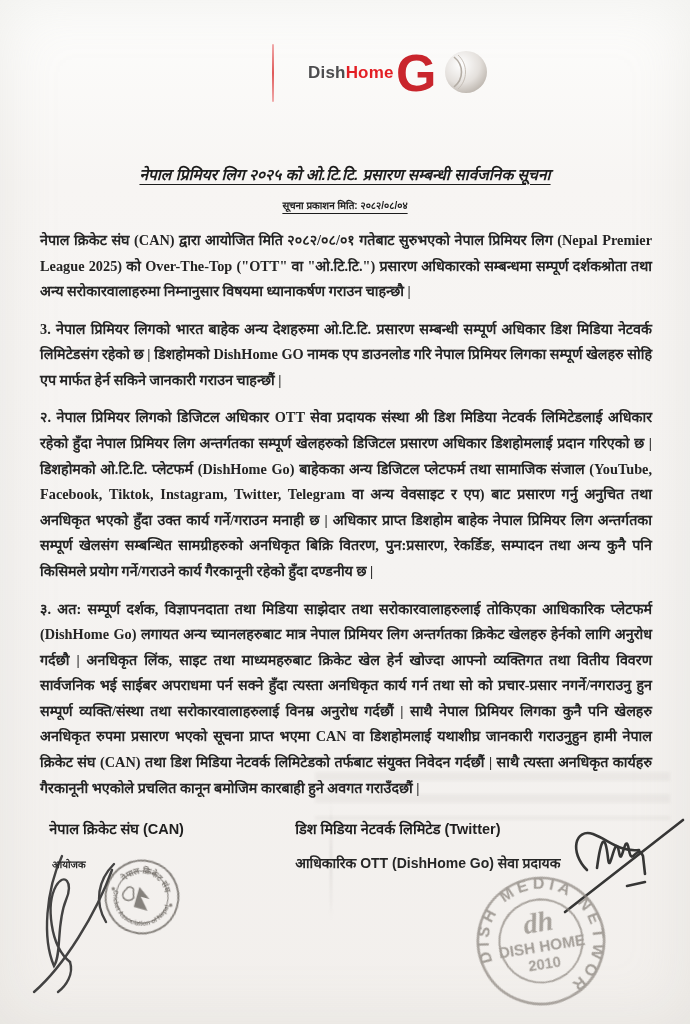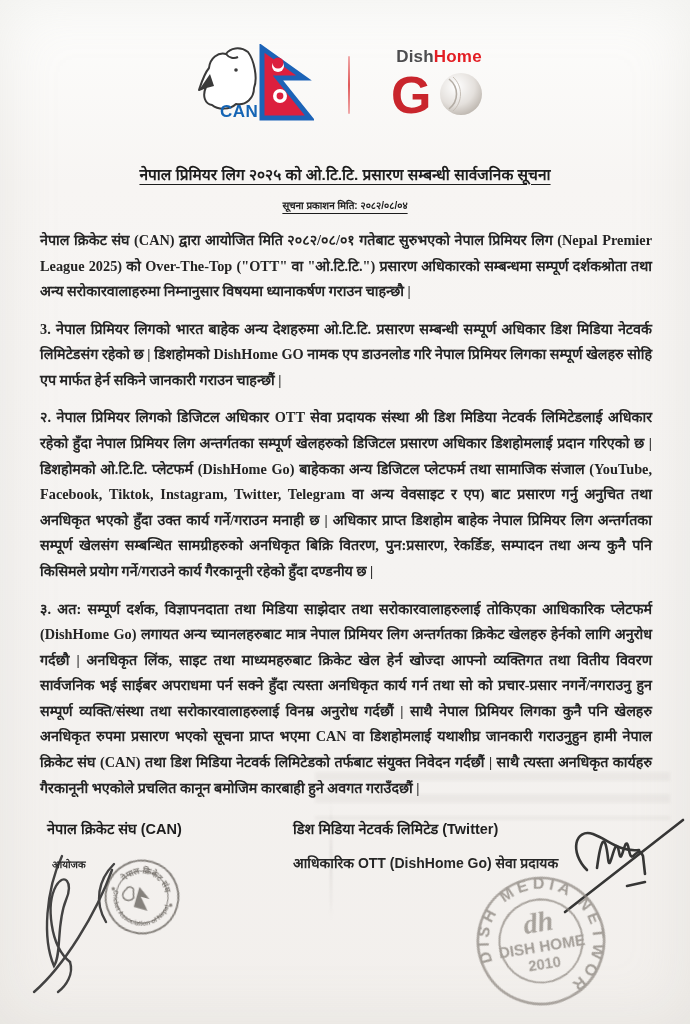--- a/index.html
+++ b/index.html
@@ -18,47 +18,47 @@
     position:absolute;top:44px;left:0;width:100%;
     display:flex;justify-content:center;align-items:center;gap:34px;
   }
   .can-logo{display:flex;flex-direction:column;align-items:center;width:118px;}
   .can-art{position:relative;width:118px;height:82px;}
   .can-text{
     position:absolute;left:24px;top:58px;
     color:#1464b4;font-weight:bold;font-size:17px;letter-spacing:.5px;
   }
   .divider{width:2px;height:58px;background:linear-gradient(180deg,#f0abab,#e05a5a,#f0abab);border-radius:2px;}
-  .dh-logo{display:flex;flex-direction:column;align-items:center;width:110px;text-align:right;}
+  .dh-logo{display:flex;flex-direction:row;align-items:center;width:110px;text-align:right;}
   .dh-word{font-size:17px;font-weight:bold;letter-spacing:.2px;}
   .dh-word .dish{color:#4d4d4f;}
   .dh-word .home{color:#e31e24;}
   
   .title{
     margin-top:0;position:absolute;top:163px;left:0;width:100%;
     text-align:center;font-size:15.5px;font-weight:bold;color:#1d1d1d;
-    text-decoration:underline;text-underline-offset:4px;
+    text-decoration:underline;text-underline-offset:4px;font-style:italic;
   }
   .dateline{
     position:absolute;top:198px;left:0;width:100%;
     text-align:center;font-size:10px;font-weight:bold;color:#1d1d1d;
     text-decoration:underline;text-underline-offset:4px;
   }
   
   .body-text{
     position:absolute;top:228px;left:40px;width:612px;
     font-size:14.3px;line-height:1.79;color:#242424;
     text-align:justify;font-weight:600;font-family:Liberation Serif, serif;
   }
   .body-text p{margin:0 0 12px 0;}
   
   .sig-row{
     position:absolute;top:818px;left:40px;width:615px;
-    display:flex;justify-content:flex-start;align-items:flex-start;
-    font-weight:bold;color:#1e1e1e;font-size:14.5px;margin-left:7px;
+    display:flex;justify-content:center;align-items:flex-start;
+    font-weight:bold;color:#1e1e1e;font-size:14.5px;
   }
   .sig-left{width:40%;}
   .sig-right{width:57%;}
   .sig-right .role{font-weight:600;margin-top:15px;font-size:14px;color:#262626;}
   .organizer-label{
     position:absolute;left:52px;top:857px;font-size:10px;font-weight:bold;color:#272727;
   }
   
   .overlay{position:absolute;pointer-events:none;}
   .stamp{opacity:.78;filter:blur(.4px);}
@@ -75,42 +75,20 @@
     background:linear-gradient(180deg,rgba(160,155,150,.0),rgba(160,155,150,.25),rgba(160,155,150,0));
     filter:blur(1px);
   }
 </style>
 </head>
 <body>
 
 <div class="page">
 
   <div class="logo-row">
-    <div class="can-logo">
-      <div class="can-art">
-        <svg width="118" height="82" viewBox="0 0 118 82">
-
-          <g fill="#ffffff" stroke="#3a3a3a" stroke-width="2" stroke-linejoin="round">
-            <path d="M52,8 C44,2 34,4 30,10 C22,8 14,14 13,24 C8,30 5,40 3,46 L10,43 C6,52 9,60 16,61 C22,66 34,66 40,60 C50,62 58,54 58,44 C62,34 58,16 52,8 Z"></path>
-            <path d="M3,46 L14,30 L18,42 Z" fill="#3a3a3a" stroke="none"></path>
-            <path d="M30,10 C33,14 38,15 42,13" fill="none"></path>
-          </g>
-          <circle cx="40" cy="26" r="1.8" fill="#3a3a3a"></circle>
-
-          <g>
-            <path d="M66,4 L108,34 L82,34 L114,74 L66,74 Z" fill="#dc1f3e" stroke="#1c63b7" stroke-width="5" stroke-linejoin="miter"></path>
-            <circle cx="82" cy="22" r="6" fill="#ffffff"></circle>
-            <circle cx="82" cy="19" r="5.5" fill="#dc1f3e"></circle>
-            <circle cx="84" cy="52" r="7" fill="#ffffff"></circle>
-            <circle cx="84" cy="52" r="3.4" fill="#dc1f3e"></circle>
-          </g>
-        </svg>
-        <span class="can-text">CAN</span>
-      </div>
-    </div>
 
     <div class="divider"></div>
 
     <div class="dh-logo">
       <div class="dh-word"><span class="dish">Dish</span><span class="home">Home</span></div>
       <div>
         <svg width="100" height="52" viewBox="0 0 100 52">
           <defs>
             <radialGradient id="ball" cx="38%" cy="32%" r="75%">
               <stop offset="0%" stop-color="#ffffff"></stop>

